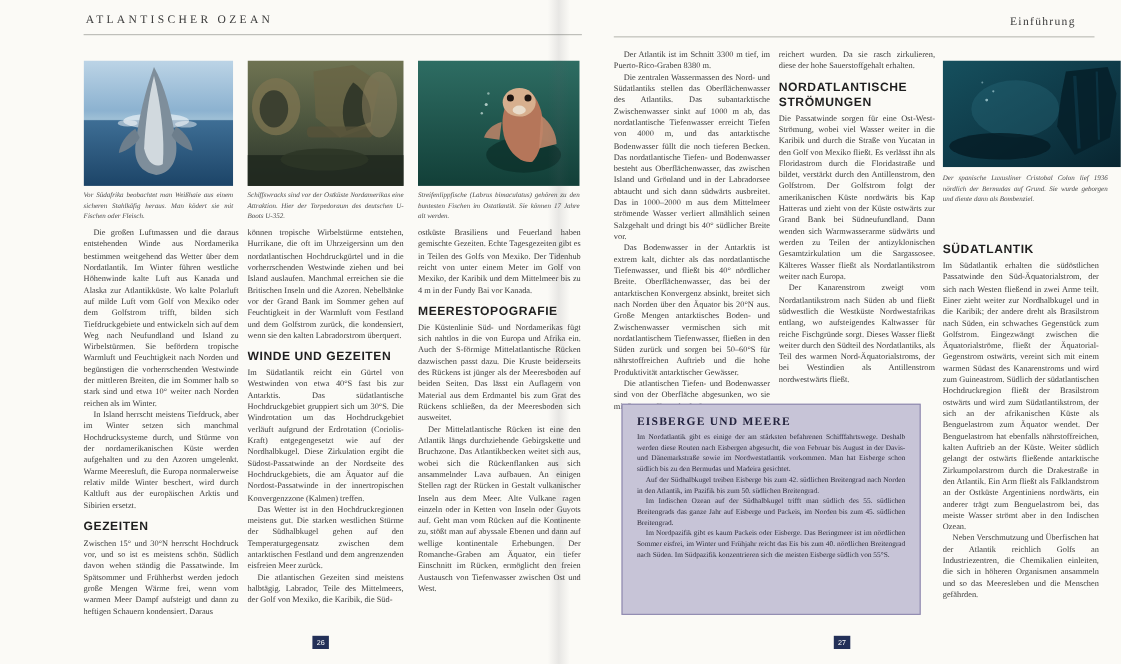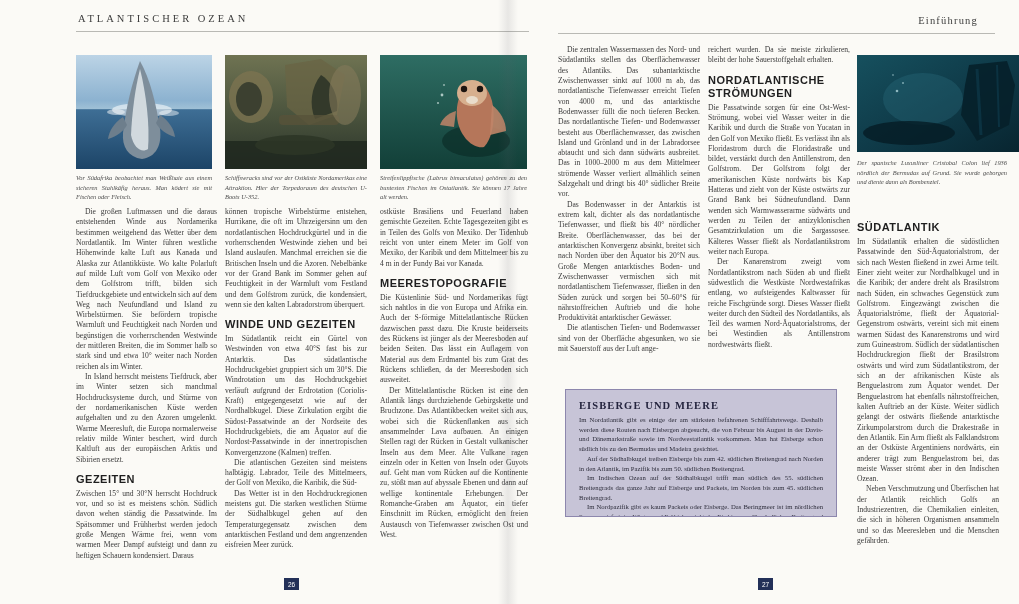--- a/index.html
+++ b/index.html
@@ -161,49 +161,50 @@
     <p class="para">Die großen Luftmassen und die daraus entstehenden Winde aus Nordamerika bestimmen weitgehend das Wetter über dem Nordatlantik. Im Winter führen westliche Höhenwinde kalte Luft aus Kanada und Alaska zur Atlantikküste. Wo kalte Polarluft auf milde Luft vom Golf von Mexiko oder dem Golfstrom trifft, bilden sich Tiefdruckgebiete und entwickeln sich auf dem Weg nach Neufundland und Island zu Wirbelstürmen. Sie befördern tropische Warmluft und Feuchtigkeit nach Norden und begünstigen die vorherrschenden Westwinde der mittleren Breiten, die im Sommer halb so stark sind und etwa 10° weiter nach Norden reichen als im Winter.</p>
     <p class="para">In Island herrscht meistens Tiefdruck, aber im Winter setzen sich manchmal Hochdrucksysteme durch, und Stürme von der nordamerikanischen Küste werden aufgehalten und zu den Azoren umgelenkt. Warme Meeresluft, die Europa normalerweise relativ milde Winter beschert, wird durch Kaltluft aus der europäischen Arktis und Sibirien ersetzt.</p>
     <h3 class="subhead">GEZEITEN</h3>
     <p class="para ni">Zwischen 15° und 30°N herrscht Hochdruck vor, und so ist es meistens schön. Südlich davon wehen ständig die Passatwinde. Im Spätsommer und Frühherbst werden jedoch große Mengen Wärme frei, wenn vom warmen Meer Dampf aufsteigt und dann zu heftigen Schauern kondensiert. Daraus</p>
   </div>
 
   <div class="abs col" style="left:189px; top:207px; width:142px; height:382px;">
     <p class="para ni">können tropische Wirbelstürme entstehen, Hurrikane, die oft im Uhrzeigersinn um den nordatlantischen Hochdruckgürtel und in die vorherrschenden Westwinde ziehen und bei Island auslaufen. Manchmal erreichen sie die Britischen Inseln und die Azoren. Nebelbänke vor der Grand Bank im Sommer gehen auf Feuchtigkeit in der Warmluft vom Festland und dem Golfstrom zurück, die kondensiert, wenn sie den kalten Labradorstrom überquert.</p>
     <h3 class="subhead">WINDE UND GEZEITEN</h3>
     <p class="para ni">Im Südatlantik reicht ein Gürtel von Westwinden von etwa 40°S fast bis zur Antarktis. Das südatlantische Hochdruckgebiet gruppiert sich um 30°S. Die Windrotation um das Hochdruckgebiet verläuft aufgrund der Erdrotation (Coriolis-Kraft) entgegengesetzt wie auf der Nordhalbkugel. Diese Zirkulation ergibt die Südost-Passatwinde an der Nordseite des Hochdruckgebiets, die am Äquator auf die Nordost-Passatwinde in der innertropischen Konvergenzzone (Kalmen) treffen.</p>
+    <p class="para">Das Wetter ist in den Hochdruckregionen meistens gut. Die starken westlichen Stürme der Südhalbkugel gehen auf den Temperaturgegensatz zwischen dem antarktischen Festland und dem angrenzenden eisfreien Meer zurück.</p>
     <p class="para">Die atlantischen Gezeiten sind meistens halbtägig. Labrador, Teile des Mittelmeers, der Golf von Mexiko, die Karibik, die Süd-</p>
-    <p class="para">Das Wetter ist in den Hochdruckregionen meistens gut. Die starken westlichen Stürme der Südhalbkugel gehen auf den Temperaturgegensatz zwischen dem antarktischen Festland und dem angrenzenden eisfreien Meer zurück.</p>
   </div>
 
   <div class="abs col" style="left:344px; top:207px; width:148px; height:382px;">
     <p class="para ni">ostküste Brasiliens und Feuerland haben gemischte Gezeiten. Echte Tagesgezeiten gibt es in Teilen des Golfs von Mexiko. Der Tidenhub reicht von unter einem Meter im Golf von Mexiko, der Karibik und dem Mittelmeer bis zu 4 m in der Fundy Bai vor Kanada.</p>
     <h3 class="subhead">MEERESTOPOGRAFIE</h3>
     <p class="para ni">Die Küstenlinie Süd- und Nordamerikas fügt sich nahtlos in die von Europa und Afrika ein. Auch der S-förmige Mittelatlantische Rücken dazwischen passt dazu. Die Kruste beiderseits des Rückens ist jünger als der Meeresboden auf beiden Seiten. Das lässt ein Auflagern von Material aus dem Erdmantel bis zum Grat des Rückens schließen, da der Meeresboden sich ausweitet.</p>
     <p class="para">Der Mittelatlantische Rücken ist eine den Atlantik längs durchziehende Gebirgskette und Bruchzone. Das Atlantikbecken weitet sich aus, wobei sich die Rückenflanken aus sich ansammelnder Lava aufbauen. An einigen Stellen ragt der Rücken in Gestalt vulkanischer Inseln aus dem Meer. Alte Vulkane ragen einzeln oder in Ketten von Inseln oder Guyots auf. Geht man vom Rücken auf die Kontinente zu, stößt man auf abyssale Ebenen und dann auf wellige kontinentale Erhebungen. Der Romanche-Graben am Äquator, ein tiefer Einschnitt im Rücken, ermöglicht den freien Austausch von Tiefenwasser zwischen Ost und West.</p>
   </div>
 
   <div class="abs pagenum" style="left:248px; top:578px;">26</div>
 </div>
 
 <div class="abs spine"></div>
 
 <div class="abs" style="left:505px; top:0; width:514px; height:604px;">
 
   <div class="abs hdr-title-right" style="left:380px; top:15px; width:93px; font-style:normal;">Einführung</div>
   <div class="abs hdr-rule" style="left:53px; top:33px; width:437px;"></div>
 
   <div class="abs col" style="left:53px; top:45px; width:142px; height:338px;">
+    <p class="para">Der Atlantik ist im Schnitt 3300 m tief, im Puerto-Rico-Graben 8380 m.</p>
     <p class="para">Die zentralen Wassermassen des Nord- und Südatlantiks stellen das Oberflächenwasser des Atlantiks. Das subantarktische Zwischenwasser sinkt auf 1000 m ab, das nordatlantische Tiefenwasser erreicht Tiefen von 4000 m, und das antarktische Bodenwasser füllt die noch tieferen Becken. Das nordatlantische Tiefen- und Bodenwasser besteht aus Oberflächenwasser, das zwischen Island und Grönland und in der Labradorsee abtaucht und sich dann südwärts ausbreitet. Das in 1000–2000 m aus dem Mittelmeer strömende Wasser verliert allmählich seinen Salzgehalt und dringt bis 40° südlicher Breite vor.</p>
     <p class="para">Das Bodenwasser in der Antarktis ist extrem kalt, dichter als das nordatlantische Tiefenwasser, und fließt bis 40° nördlicher Breite. Oberflächenwasser, das bei der antarktischen Konvergenz absinkt, breitet sich nach Norden über den Äquator bis 20°N aus. Große Mengen antarktisches Boden- und Zwischenwasser vermischen sich mit nordatlantischem Tiefenwasser, fließen in den Süden zurück und sorgen bei 50–60°S für nährstoffreichen Auftrieb und die hohe Produktivität antarktischer Gewässer.</p>
     <p class="para">Die atlantischen Tiefen- und Bodenwasser sind von der Oberfläche abgesunken, wo sie mit Sauerstoff aus der Luft ange-</p>
   </div>
 
   <div class="abs col" style="left:203px; top:45px; width:142px; height:338px;">
-    <p class="para ni">reichert wurden. Da sie meiste zirkulieren, bleibt der hohe Sauerstoffgehalt erhalten.</p>
+    <p class="para ni">reichert wurden. Da sie rasch zirkulieren, diese der hohe Sauerstoffgehalt erhalten.</p>
     <h3 class="subhead" style="width:100px;">NORDATLANTISCHE STRÖMUNGEN</h3>
     <p class="para ni">Die Passatwinde sorgen für eine Ost-West-Strömung, wobei viel Wasser weiter in die Karibik und durch die Straße von Yucatan in den Golf von Mexiko fließt. Es verlässt ihn als Floridastrom durch die Floridastraße und bildet, verstärkt durch den Antillenstrom, den Golfstrom. Der Golfstrom folgt der amerikanischen Küste nordwärts bis Kap Hatteras und zieht von der Küste ostwärts zur Grand Bank bei Südneufundland. Dann wenden sich Warmwasserarme südwärts und werden zu Teilen der antizyklonischen Gesamtzirkulation um die Sargassosee. Kälteres Wasser fließt als Nordatlantikstrom weiter nach Europa.</p>
     <p class="para">Der Kanarenstrom zweigt vom Nordatlantikstrom nach Süden ab und fließt südwestlich die Westküste Nordwestafrikas entlang, wo aufsteigendes Kaltwasser für reiche Fischgründe sorgt. Dieses Wasser fließt weiter durch den Südteil des Nordatlantiks, als Teil des warmen Nord-Äquatorialstroms, der bei Westindien als Antillenstrom nordwestwärts fließt.</p>
   </div>
 
   <figure style="left:352px; top:55px;">
     <svg width="162" height="97" viewBox="0 0 162 97" preserveAspectRatio="none">
       <defs>
         <linearGradient id="g4" x1="0" y1="0" x2="1" y2="1">
           <stop offset="0" stop-color="#16505e"></stop>
@@ -224,21 +225,21 @@
   </figure>
 
   <div class="abs caption" style="left:352px; top:158px; width:150px;">Der spanische Luxusliner Cristobal Colon lief 1936 nördlich der Bermudas auf Grund. Sie wurde geborgen und diente dann als Bombenziel.</div>
 
   <div class="abs col" style="left:352px; top:205px; width:142px; height:360px;">
     <h3 class="subhead first">SÜDATLANTIK</h3>
     <p class="para ni">Im Südatlantik erhalten die südöstlichen Passatwinde den Süd-Äquatorialstrom, der sich nach Westen fließend in zwei Arme teilt. Einer zieht weiter zur Nordhalbkugel und in die Karibik; der andere dreht als Brasilstrom nach Süden, ein schwaches Gegenstück zum Golfstrom. Eingezwängt zwischen die Äquatorialströme, fließt der Äquatorial-Gegenstrom ostwärts, vereint sich mit einem warmen Südast des Kanarenstroms und wird zum Guineastrom. Südlich der südatlantischen Hochdruckregion fließt der Brasilstrom ostwärts und wird zum Südatlantikstrom, der sich an der afrikanischen Küste als Benguelastrom zum Äquator wendet. Der Benguelastrom hat ebenfalls nährstoffreichen, kalten Auftrieb an der Küste. Weiter südlich gelangt der ostwärts fließende antarktische Zirkumpolarstrom durch die Drakestraße in den Atlantik. Ein Arm fließt als Falklandstrom an der Ostküste Argentiniens nordwärts, ein anderer trägt zum Benguelastrom bei, das meiste Wasser strömt aber in den Indischen Ozean.</p>
     <p class="para">Neben Verschmutzung und Überfischen hat der Atlantik reichlich Golfs an Industriezentren, die Chemikalien einleiten, die sich in höheren Organismen ansammeln und so das Meeresleben und die Menschen gefährden.</p>
   </div>
 
-  <div class="abs infobox" style="left:60px; top:389px; width:272px; height:128px;">
+  <div class="abs infobox" style="left:60px; top:367px; width:272px; height:192px;">
     <div class="infobox-title">EISBERGE UND MEERE</div>
     <p class="bp ni">Im Nordatlantik gibt es einige der am stärksten befahrenen Schifffahrtswege. Deshalb werden diese Routen nach Eisbergen abgesucht, die von Februar bis August in der Davis- und Dänemarkstraße sowie im Nordwestatlantik vorkommen. Man hat Eisberge schon südlich bis zu den Bermudas und Madeira gesichtet.</p>
     <p class="bp">Auf der Südhalbkugel treiben Eisberge bis zum 42. südlichen Breitengrad nach Norden in den Atlantik, im Pazifik bis zum 50. südlichen Breitengrad.</p>
     <p class="bp">Im Indischen Ozean auf der Südhalbkugel trifft man südlich des 55. südlichen Breitengrads das ganze Jahr auf Eisberge und Packeis, im Norden bis zum 45. südlichen Breitengrad.</p>
     <p class="bp">Im Nordpazifik gibt es kaum Packeis oder Eisberge. Das Beringmeer ist im nördlichen Sommer eisfrei, im Winter und Frühjahr reicht das Eis bis zum 40. nördlichen Breitengrad nach Süden. Im Südpazifik konzentrieren sich die meisten Eisberge südlich von 55°S.</p>
   </div>
 
   <div class="abs pagenum" style="left:253px; top:578px;">27</div>
 </div>
 

